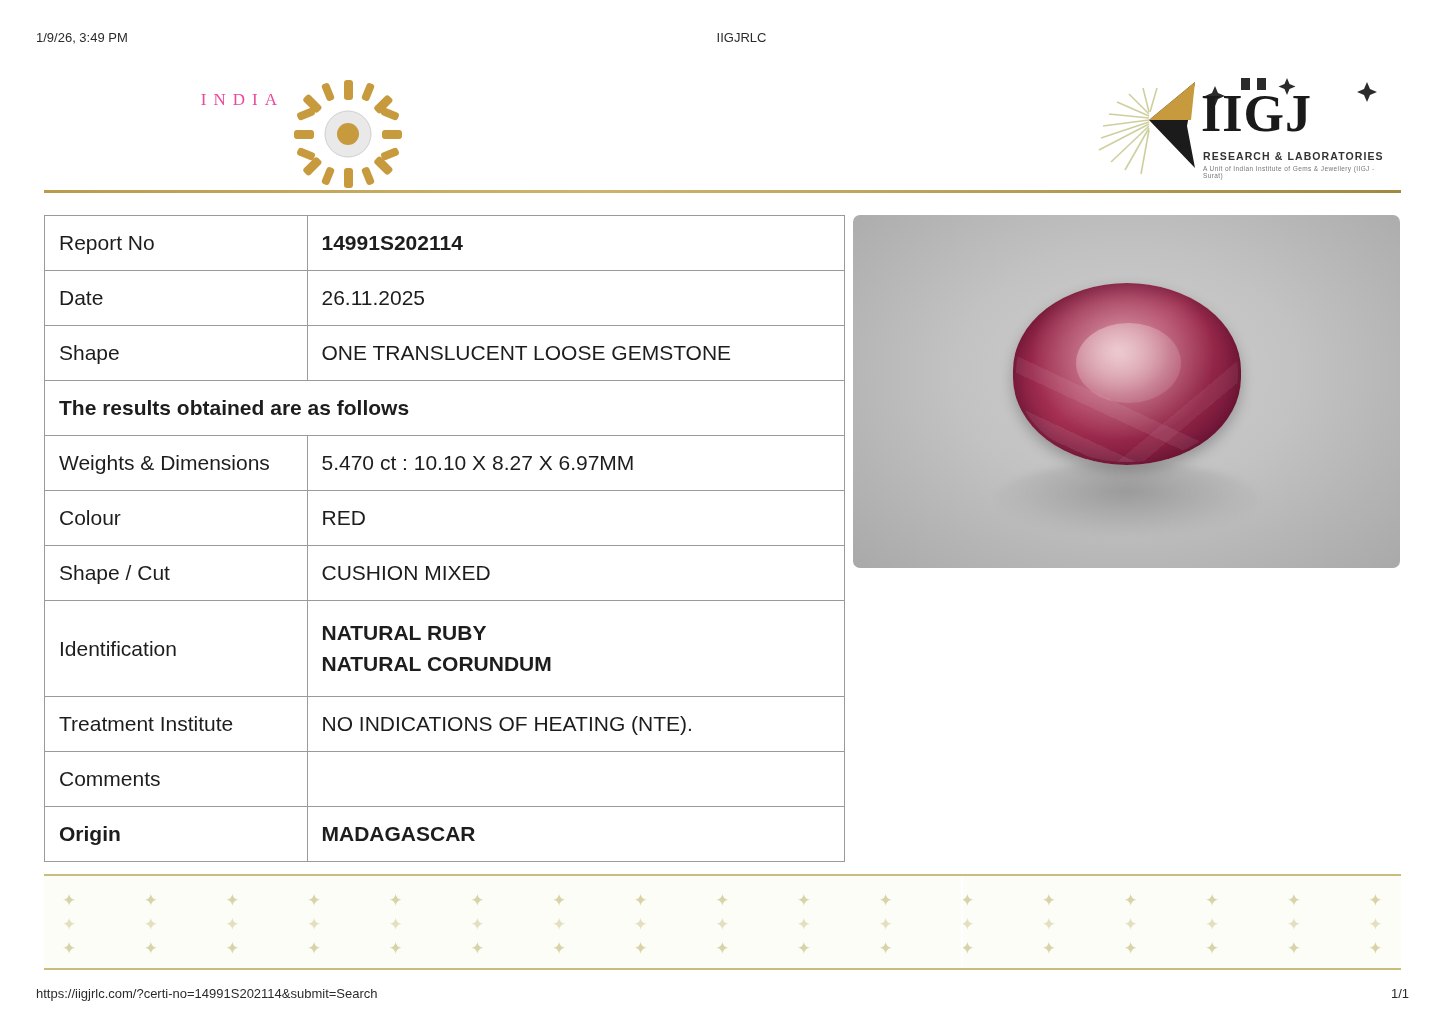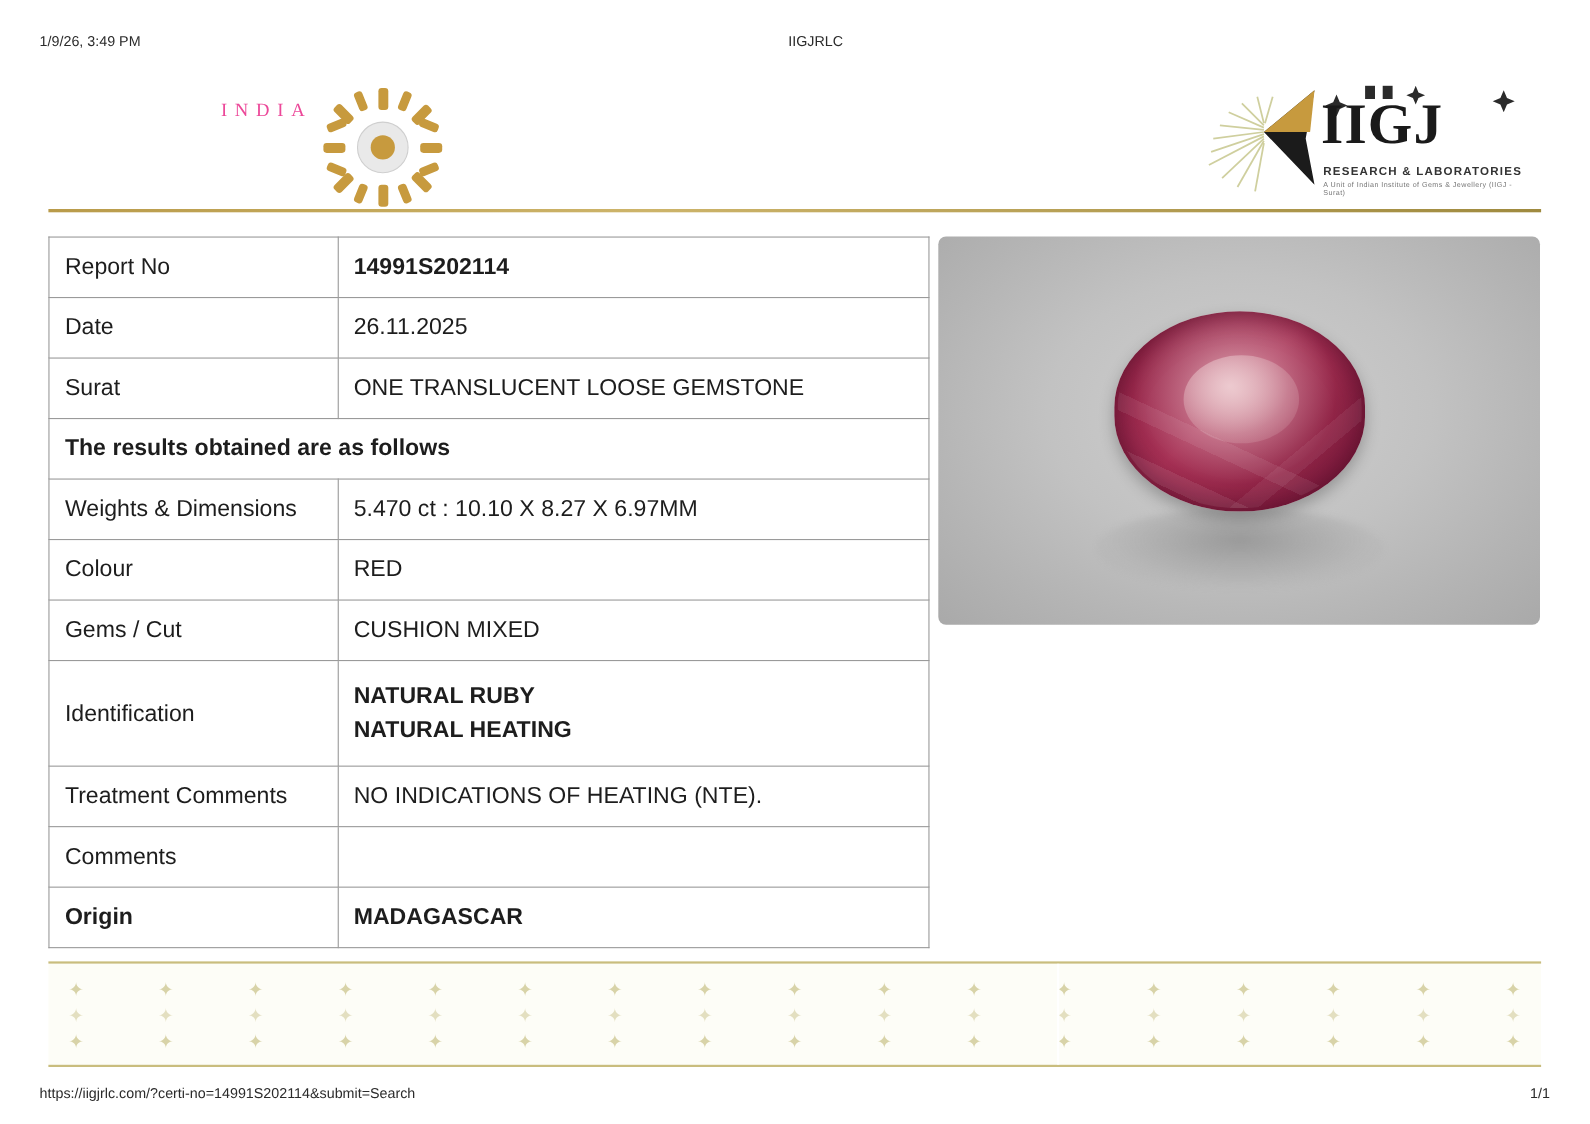--- a/index.html
+++ b/index.html
@@ -303,45 +303,45 @@
       <tbody>
         <tr>
           <td class="label">Report No</td>
           <td class="value bold">14991S202114</td>
         </tr>
         <tr>
           <td class="label">Date</td>
           <td class="value">26.11.2025</td>
         </tr>
         <tr>
-          <td class="label">Surat</td>
+          <td class="label">Shape</td>
           <td class="value">ONE TRANSLUCENT LOOSE GEMSTONE</td>
         </tr>
         <tr>
           <td class="span2" colspan="2">The results obtained are as follows</td>
         </tr>
         <tr>
           <td class="label">Weights &amp; Dimensions</td>
           <td class="value">5.470 ct : 10.10 X 8.27 X 6.97MM</td>
         </tr>
         <tr>
           <td class="label">Colour</td>
           <td class="value">RED</td>
         </tr>
         <tr>
-          <td class="label">Gems / Cut</td>
+          <td class="label">Shape / Cut</td>
           <td class="value">CUSHION MIXED</td>
         </tr>
         <tr>
           <td class="label" style="height:96px">Identification</td>
           <td class="value bold two-line" style="height:96px;white-space:pre-line">NATURAL RUBY
-NATURAL HEATING</td>
-        </tr>
-        <tr>
-          <td class="label">Treatment Comments</td>
+NATURAL CORUNDUM</td>
+        </tr>
+        <tr>
+          <td class="label">Treatment Institute</td>
           <td class="value">NO INDICATIONS OF HEATING (NTE).</td>
         </tr>
         <tr>
           <td class="label">Comments</td>
           <td class="value"></td>
         </tr>
         <tr>
           <td class="label bold">Origin</td>
           <td class="value bold">MADAGASCAR</td>
         </tr>

